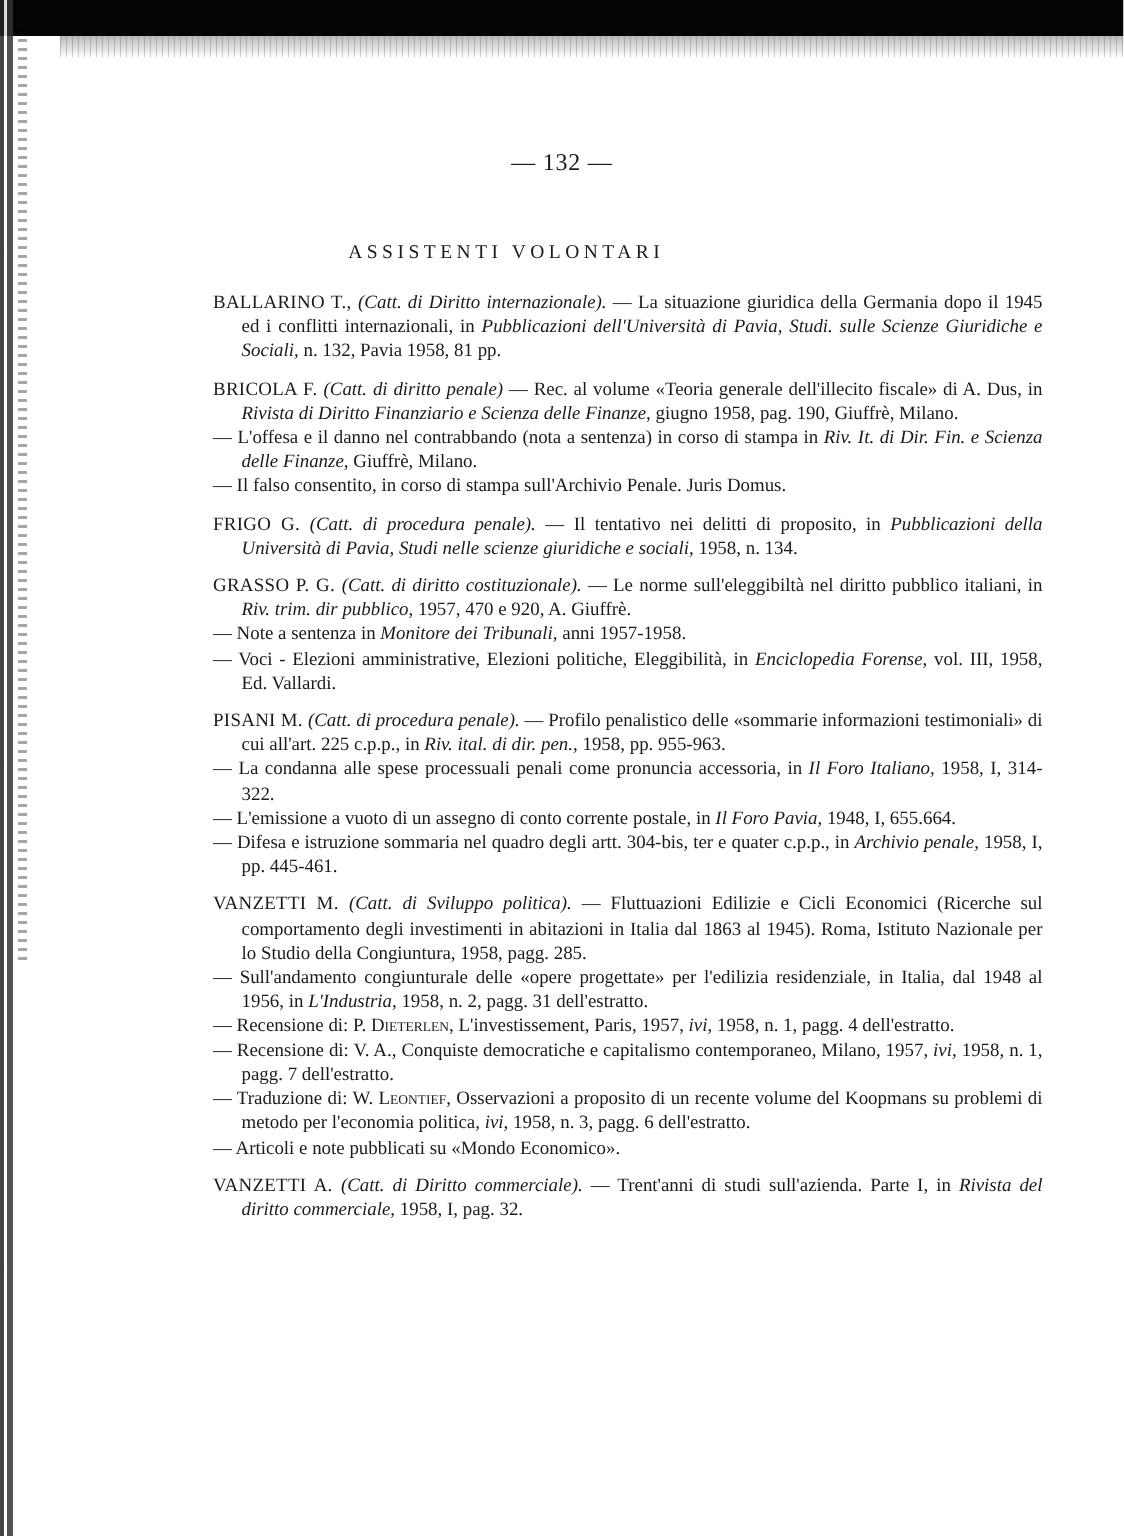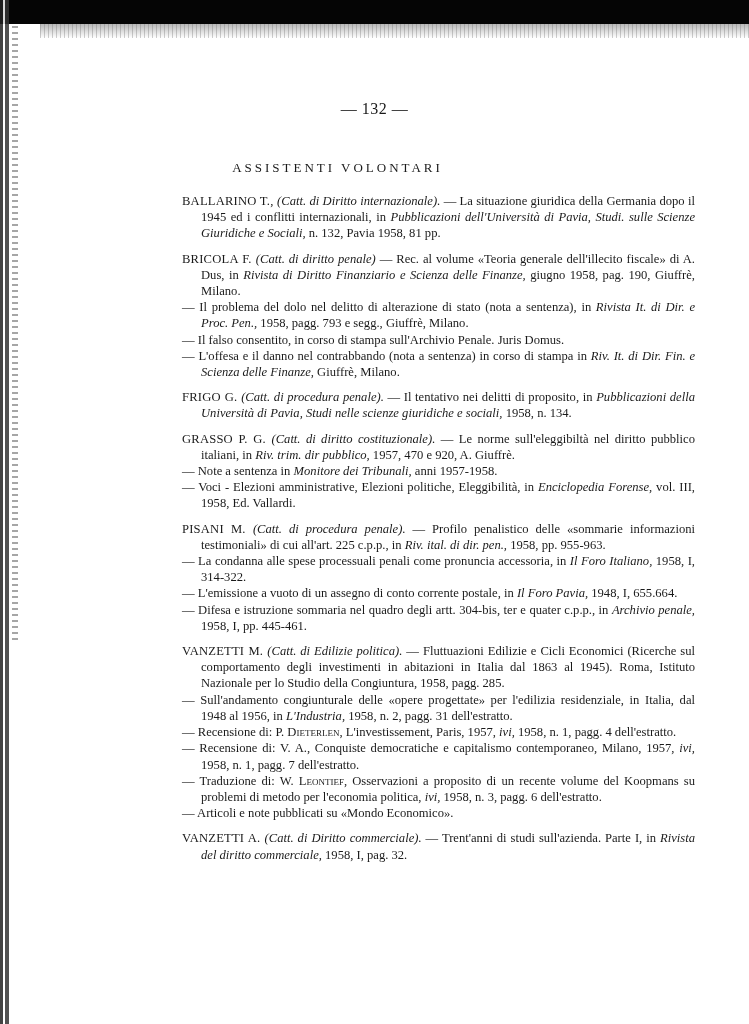--- a/index.html
+++ b/index.html
@@ -35,21 +35,21 @@
     .section-title {
       position: absolute; top: 160px; left: 0; width: 675px; text-align: center;
       font-size: 13px; letter-spacing: 3px;
     }
     .content {
       position: absolute; top: 193px; left: 142px; width: 553px;
       font-size: 12.6px; line-height: 16.2px;
     }
     .entry { margin-bottom: 9px; }
     .item {
-      padding-left: 19px; text-indent: -19px; text-align: justify; margin-left: 40px;
+      padding-left: 19px; text-indent: -19px; text-align: justify;
     }
     .entry .item:first-child { text-indent: -19px; }
     i { font-style: italic; }
     .sc { font-variant: small-caps; }
     .author { letter-spacing: 0.2px; }
   </style>
 </head>
 <body>
 
 <div class="top-bar"></div>
@@ -59,40 +59,39 @@
 
 <div class="page-number">— 132 —</div>
 <div class="section-title">ASSISTENTI VOLONTARI</div>
 
 <div class="content" id="content">
     <div class="entry">
       <div class="item"><span class="author">BALLARINO T., </span><i>(Catt. di Diritto internazionale).</i><span> — La situazione giuridica della Germania dopo il 1945 ed i conflitti internazionali, in </span><i>Pubblicazioni dell'Università di Pavia, Studi. sulle Scienze Giuridiche e Sociali,</i><span> n. 132, Pavia 1958, 81 pp.</span></div>
     </div>
     <div class="entry">
       <div class="item"><span class="author">BRICOLA F. </span><i>(Catt. di diritto penale)</i><span> — Rec. al volume «Teoria generale dell'illecito fiscale» di A. Dus, in </span><i>Rivista di Diritto Finanziario e Scienza delle Finanze,</i><span> giugno 1958, pag. 190, Giuffrè, Milano.</span></div>
-      <div class="item"><span>— Il problema del dolo nel delitto di alterazione di stato (nota a sentenza), in </span><i>Rivista It. di Dir. e Proc. Pen.,</i><span> 1958, pagg. 793 e segg., Giuffrè, Milano.</span></div>
+      <div class="item"><span>— L'offesa e il danno nel contrabbando (nota a sentenza) in corso di stampa in </span><i>Riv. It. di Dir. Fin. e Scienza delle Finanze,</i><span> Giuffrè, Milano.</span></div>
       <div class="item"><span>— Il falso consentito, in corso di stampa sull'Archivio Penale. Juris Domus.</span></div>
-      <div class="item"><span>— L'offesa e il danno nel contrabbando (nota a sentenza) in corso di stampa in </span><i>Riv. It. di Dir. Fin. e Scienza delle Finanze,</i><span> Giuffrè, Milano.</span></div>
     </div>
     <div class="entry">
       <div class="item"><span class="author">FRIGO G. </span><i>(Catt. di procedura penale).</i><span> — Il tentativo nei delitti di proposito, in </span><i>Pubblicazioni della Università di Pavia, Studi nelle scienze giuridiche e sociali,</i><span> 1958, n. 134.</span></div>
     </div>
     <div class="entry">
       <div class="item"><span class="author">GRASSO P. G. </span><i>(Catt. di diritto costituzionale).</i><span> — Le norme sull'eleggibiltà nel diritto pubblico italiani, in </span><i>Riv. trim. dir pubblico,</i><span> 1957, 470 e 920, A. Giuffrè.</span></div>
       <div class="item"><span>— Note a sentenza in </span><i>Monitore dei Tribunali,</i><span> anni 1957-1958.</span></div>
       <div class="item"><span>— Voci - Elezioni amministrative, Elezioni politiche, Eleggibilità, in </span><i>Enciclopedia Forense,</i><span> vol. III, 1958, Ed. Vallardi.</span></div>
     </div>
     <div class="entry">
       <div class="item"><span class="author">PISANI M. </span><i>(Catt. di procedura penale).</i><span> — Profilo penalistico delle «sommarie informazioni testimoniali» di cui all'art. 225 c.p.p., in </span><i>Riv. ital. di dir. pen.,</i><span> 1958, pp. 955-963.</span></div>
       <div class="item"><span>— La condanna alle spese processuali penali come pronuncia accessoria, in </span><i>Il Foro Italiano,</i><span> 1958, I, 314-322.</span></div>
       <div class="item"><span>— L'emissione a vuoto di un assegno di conto corrente postale, in </span><i>Il Foro Pavia,</i><span> 1948, I, 655.664.</span></div>
       <div class="item"><span>— Difesa e istruzione sommaria nel quadro degli artt. 304-bis, ter e quater c.p.p., in </span><i>Archivio penale,</i><span> 1958, I, pp. 445-461.</span></div>
     </div>
     <div class="entry">
-      <div class="item"><span class="author">VANZETTI M. </span><i>(Catt. di Edilizie politica).</i><span> — Fluttuazioni Edilizie e Cicli Economici (Ricerche sul comportamento degli investimenti in abitazioni in Italia dal 1863 al 1945). Roma, Istituto Nazionale per lo Studio della Congiuntura, 1958, pagg. 285.</span></div>
+      <div class="item"><span class="author">VANZETTI M. </span><i>(Catt. di Sviluppo politica).</i><span> — Fluttuazioni Edilizie e Cicli Economici (Ricerche sul comportamento degli investimenti in abitazioni in Italia dal 1863 al 1945). Roma, Istituto Nazionale per lo Studio della Congiuntura, 1958, pagg. 285.</span></div>
       <div class="item"><span>— Sull'andamento congiunturale delle «opere progettate» per l'edilizia residenziale, in Italia, dal 1948 al 1956, in </span><i>L'Industria,</i><span> 1958, n. 2, pagg. 31 dell'estratto.</span></div>
       <div class="item"><span>— Recensione di: P. </span><span class="sc">Dieterlen</span><span>, L'investissement, Paris, 1957, </span><i>ivi,</i><span> 1958, n. 1, pagg. 4 dell'estratto.</span></div>
       <div class="item"><span>— Recensione di: V. A., Conquiste democratiche e capitalismo contemporaneo, Milano, 1957, </span><i>ivi,</i><span> 1958, n. 1, pagg. 7 dell'estratto.</span></div>
       <div class="item"><span>— Traduzione di: W. </span><span class="sc">Leontief</span><span>, Osservazioni a proposito di un recente volume del Koopmans su problemi di metodo per l'economia politica, </span><i>ivi,</i><span> 1958, n. 3, pagg. 6 dell'estratto.</span></div>
       <div class="item"><span>— Articoli e note pubblicati su «Mondo Economico».</span></div>
     </div>
     <div class="entry">
       <div class="item"><span class="author">VANZETTI A. </span><i>(Catt. di Diritto commerciale).</i><span> — Trent'anni di studi sull'azienda. Parte I, in </span><i>Rivista del diritto commerciale,</i><span> 1958, I, pag. 32.</span></div>
     </div>
   </div>

